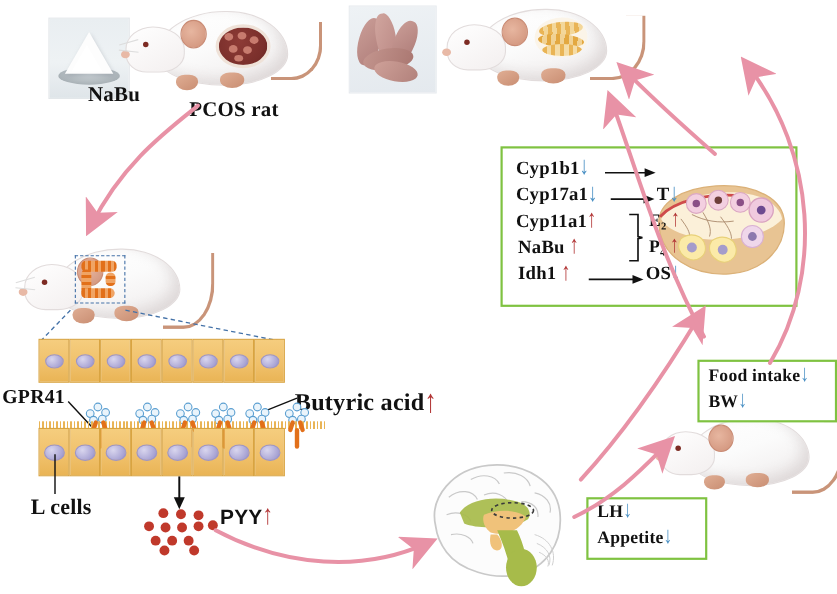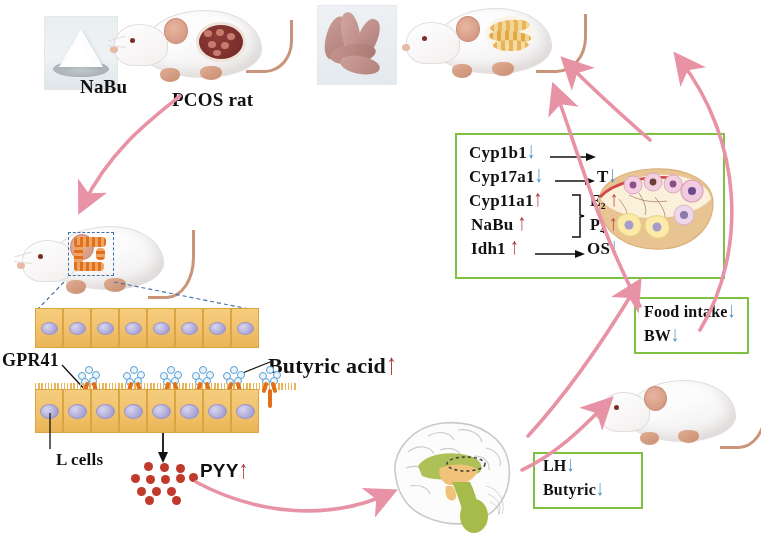--- a/index.html
+++ b/index.html
@@ -300,21 +300,21 @@
       <div class="nuc" style="width:17px;height:13px;"></div>
     </div>
   <div class="cell" style="width:28px;height:44px;">
       <div class="nuc" style="width:17px;height:13px;"></div>
     </div>
 </div>
 
 <svg class="abs" style="left:40px;top:405px;width:40px;height:52px;">
   <line x1="10" y1="8" x2="10" y2="44" stroke="#111" stroke-width="1.3"></line>
 </svg>
-<div class="abs lbl serif" style="left:28px;top:450px;font-size:17px;margin-left:28px;">L cells</div>
+<div class="abs lbl serif" style="left:28px;top:450px;font-size:20px;">L cells</div>
 
 <svg class="abs" style="left:150px;top:433px;width:26px;height:32px;">
   <line x1="13" y1="0" x2="13" y2="22" stroke="#111" stroke-width="1.8"></line>
   <polygon points="13,30 8,19 18,19" fill="#111"></polygon>
 </svg>
 
 <div class="abs" style="left:130px;top:462px;width:75px;height:42px;">
   <div class="pyydot" style="left:14px;top:0px;"></div>
   <div class="pyydot" style="left:30px;top:1px;"></div>
   <div class="pyydot" style="left:46px;top:2px;"></div>
@@ -450,35 +450,35 @@
   </div>
   <svg class="abs" style="left:78px;top:113px;width:52px;height:12px;">
     <line x1="0" y1="6" x2="42" y2="6" stroke="#111" stroke-width="1.5"></line>
     <polygon points="50,6 40,2 40,10" fill="#111"></polygon>
   </svg>
   <div class="abs lbl serif" style="left:130px;top:104px;font-size:17px;">
     <span>OS</span><span class="dn arrw">↓</span>
   </div>
 </div>
 
-<div class="abs greenbox" style="left:634px;top:297px;width:115px;height:57px;">
+<div class="abs greenbox" style="left:634px;top:327px;width:127px;height:57px;">
   <div class="abs lbl serif" style="left:8px;top:4px;font-size:16px;">
     <span>Food intake</span><span class="dn arrw">↓</span>
   </div>
   <div class="abs lbl serif" style="left:8px;top:28px;font-size:16px;">
     <span>BW</span><span class="dn arrw">↓</span>
   </div>
 </div>
 
 <div class="abs greenbox" style="left:533px;top:452px;width:110px;height:57px;">
   <div class="abs lbl serif" style="left:8px;top:3px;font-size:16px;">
     <span>LH</span><span class="dn arrw">↓</span>
   </div>
   <div class="abs lbl serif" style="left:8px;top:27px;font-size:16px;">
-    <span>Butyric</span><span class="dn arrw">↓</span>
+    <span>Appetite</span><span class="dn arrw">↓</span>
   </div>
 </div>
 
 <svg class="abs" style="left:0;top:0;width:761px;height:540px;pointer-events:none;">
   <defs>
     <marker id="pk" markerWidth="9" markerHeight="9" refX="6" refY="4.5" orient="auto">
       <path d="M0,0 L9,4.5 L0,9 L2.4,4.5 Z" fill="#e892a6"></path>
     </marker>
   </defs>
   <g stroke="#e892a6" stroke-width="3.6" fill="none" marker-end="url(#pk)" stroke-linecap="round">

